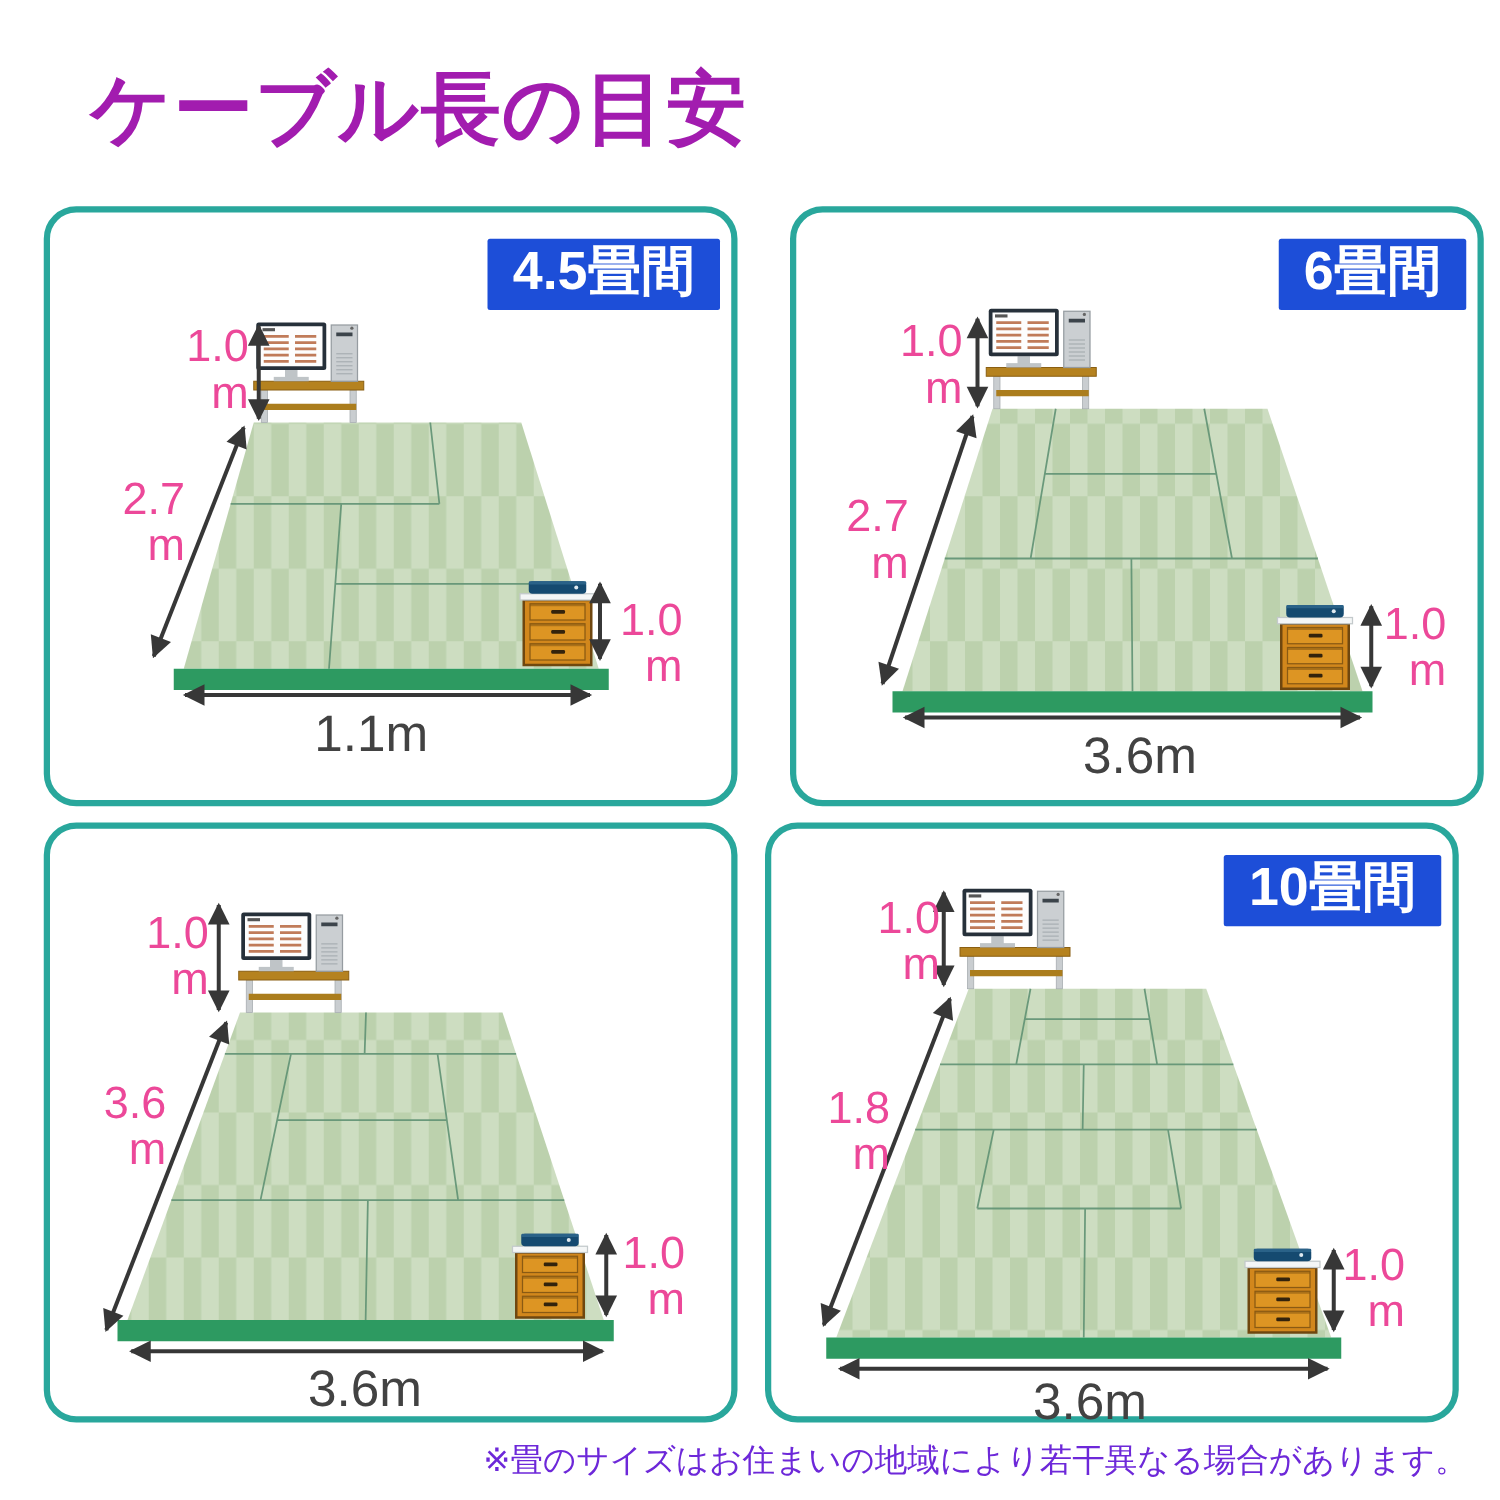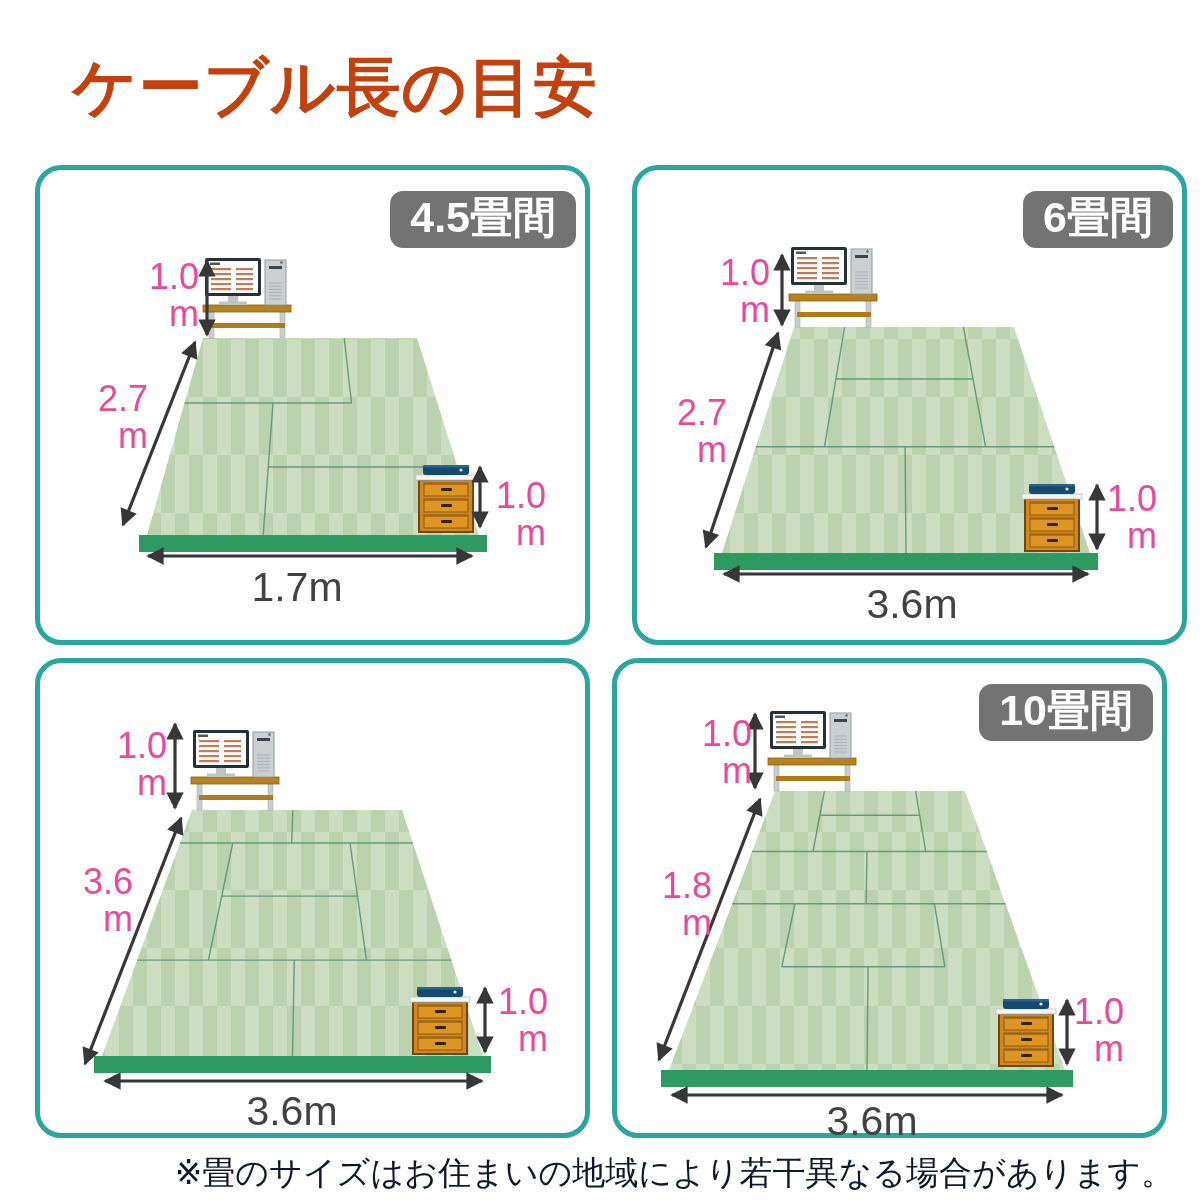--- a/index.html
+++ b/index.html
@@ -2,38 +2,38 @@
 <html><head>
 <meta charset="utf-8">
 <style>
   html,body{margin:0;padding:0;}
   body{
     width:1200px;height:1200px;position:relative;background:#ffffff;
     font-family:"Liberation Sans","DejaVu Sans",sans-serif;overflow:hidden;
   }
   .title{
     position:absolute;left:72px;top:44px;font-size:64px;font-weight:bold;
-    color:#c2410c;letter-spacing:1px;white-space:nowrap;
+    color:#a21caf;letter-spacing:1px;white-space:nowrap;
   }
   .panel{position:absolute;width:555px;height:480px;}
   .panel-frame{position:absolute;inset:0;border:5px solid #29a79c;border-radius:26px;}
   .scene{position:absolute;left:0;top:0;width:555px;height:480px;}
   .badge{
-    position:absolute;top:26px;right:14px;background:#737373;color:#ffffff;
+    position:absolute;top:26px;right:14px;background:#1d4ed8;color:#ffffff;
     font-weight:bold;font-size:43px;line-height:1.15;padding:2px 20px 6px;
-    border-radius:13px;white-space:nowrap;
+    border-radius:2px;white-space:nowrap;
   }
   .dim{
     position:absolute;font-size:36px;color:#ec4899;text-align:center;
     line-height:1.02;white-space:nowrap;
   }
   .dim .unit{display:block;padding-left:20px;}
   .wdim{position:absolute;font-size:41px;color:#424242;text-align:center;white-space:nowrap;}
   .note{
-    position:absolute;right:26px;top:1151px;font-size:33px;color:#0f172a;white-space:nowrap;
+    position:absolute;right:26px;top:1151px;font-size:26px;color:#6d28d9;white-space:nowrap;
   }
 </style>
 </head>
 <body>
 
 <div class="title">ケーブル長の目安</div>
 
 <div class="panel" style="left:35px;top:165px">
   <svg class="scene" id="scene0" viewBox="0 0 555 480">
     <defs>
@@ -119,21 +119,21 @@
     <span class="unit">m</span>
   </div>
   <div class="dim" style="left:38px;top:216px;width:100px">
     <span>2.7</span>
     <span class="unit">m</span>
   </div>
   <div class="dim" style="left:446px;top:313px;width:80px">
     <span>1.0</span>
     <span class="unit">m</span>
   </div>
-  <div class="wdim" style="left:142px;top:399px;width:240px">1.7m</div>
+  <div class="wdim" style="left:142px;top:399px;width:240px">1.1m</div>
 </div>
 
 <div class="panel" style="left:632px;top:165px">
   <svg class="scene" id="scene1" viewBox="0 0 555 480">
     <defs>
       <marker id="ah1" viewBox="0 0 12 12" refX="10" refY="6" markerWidth="6.5" markerHeight="6.5" orient="auto-start-reverse">
         <path d="M1,1 L11,6 L1,11 Z" fill="#373737"></path>
       </marker>
       <pattern id="tat1" width="28" height="116" patternUnits="userSpaceOnUse">
         <rect width="28" height="116" fill="#cdddc1"></rect>

